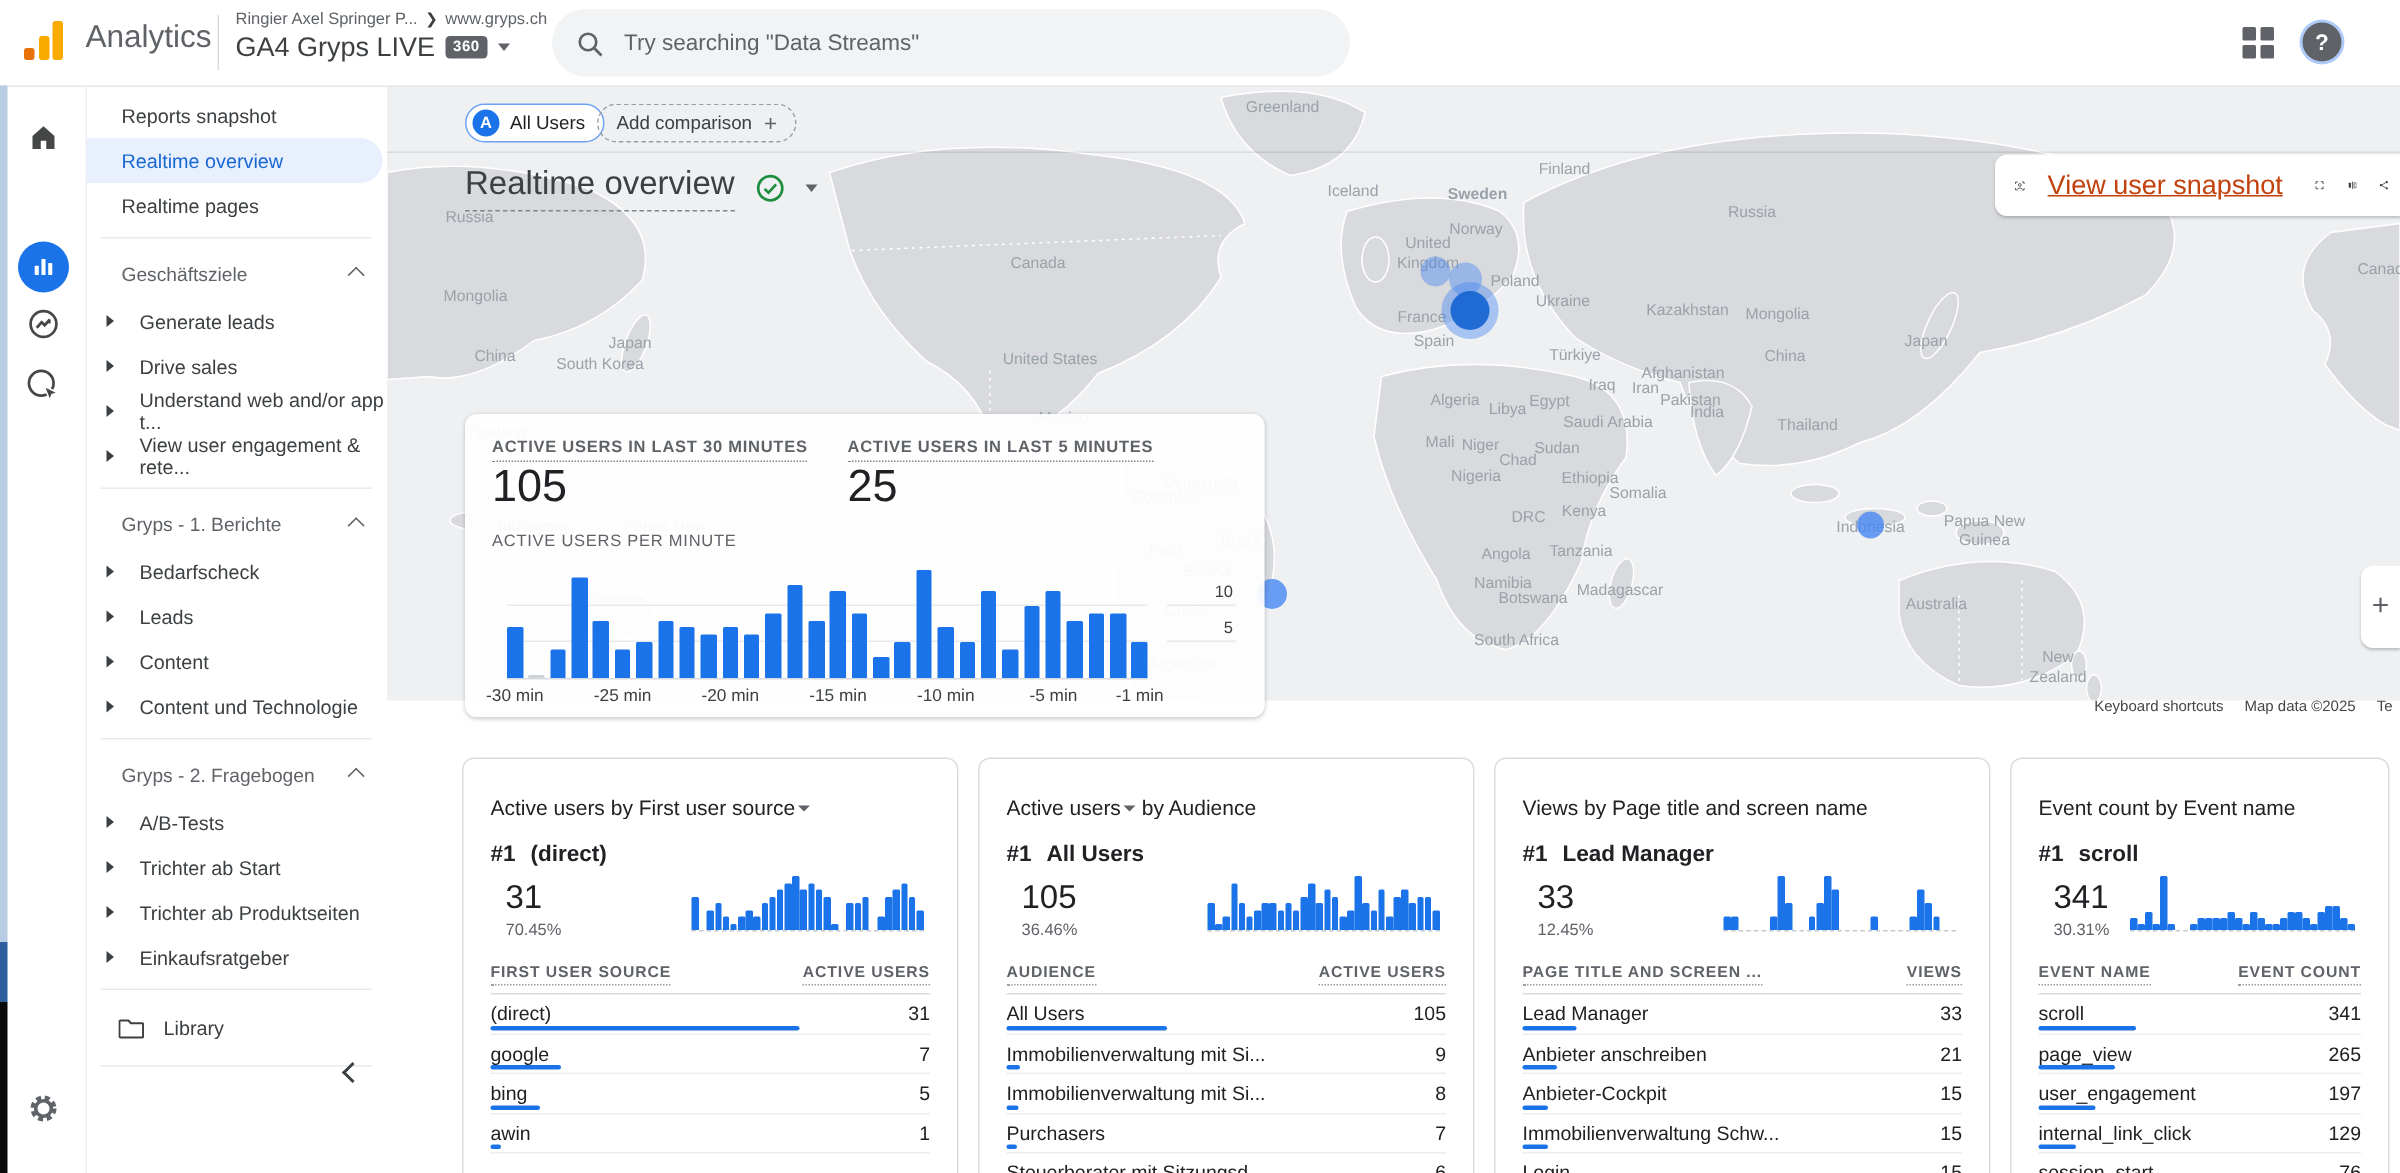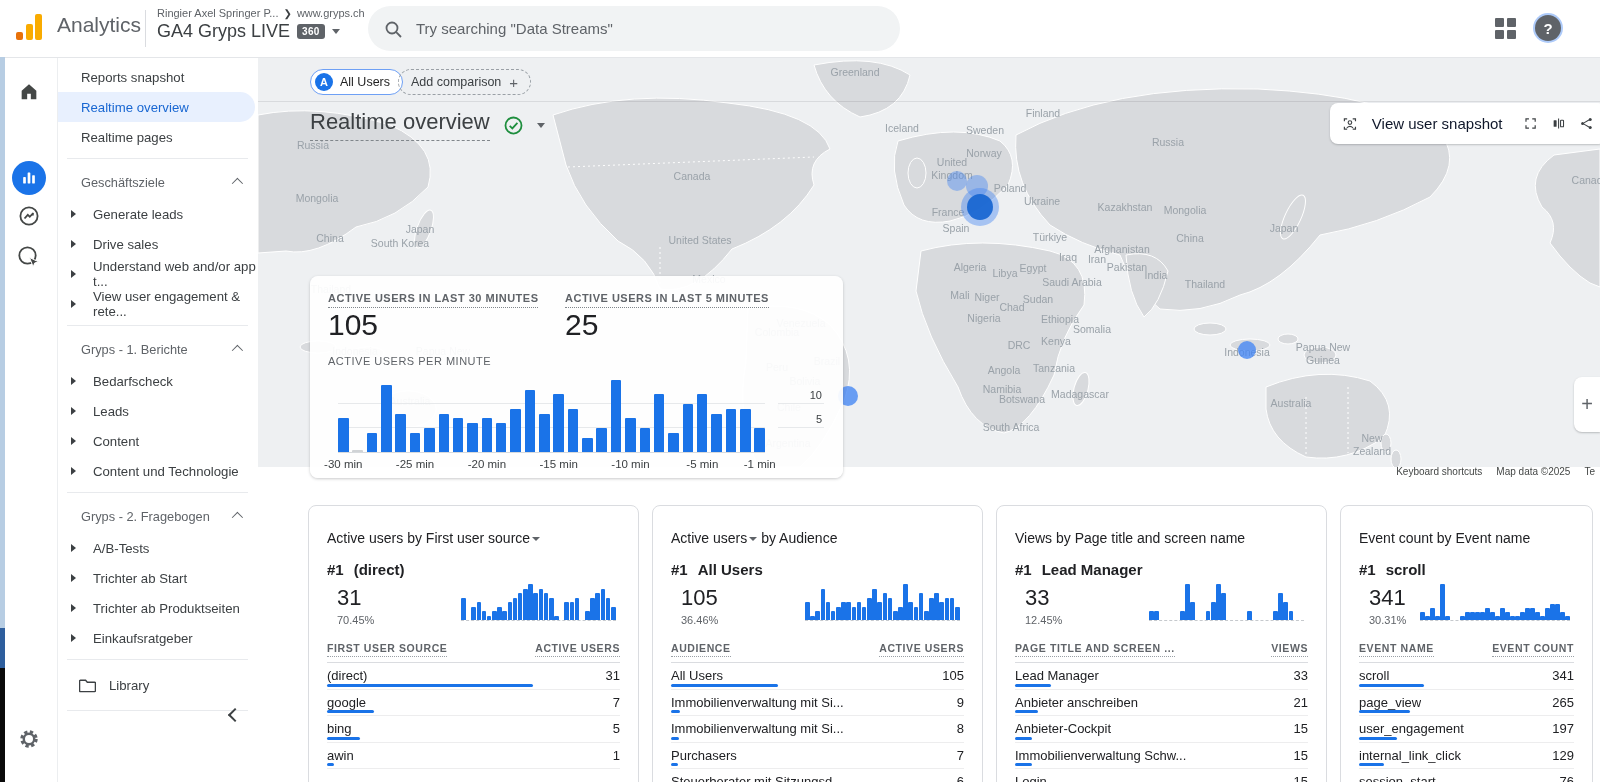--- a/index.html
+++ b/index.html
@@ -54,21 +54,21 @@
   .map-plus{position:absolute;left:1574px;top:377px;width:26px;height:55px;background:#fff;border-radius:8px 0 0 8px;z-index:8;display:flex;align-items:center;justify-content:center;font-size:20px;color:#5f6368;box-shadow:0 1px 2px rgba(60,64,67,.3);cursor:pointer;}
   
   .chip-all{position:absolute;left:310px;top:69px;height:26px;border:1px solid #6ea0f5;border-radius:14px;background:#fff;display:flex;align-items:center;gap:7px;padding:0 12px 0 4px;font-size:12.5px;color:#1f1f1f;z-index:41;cursor:pointer;box-sizing:border-box;}
   .chip-a{width:18px;height:18px;border-radius:50%;background:#1a73e8;color:#fff;font-size:11px;font-weight:700;display:flex;align-items:center;justify-content:center;}
   .chip-add{position:absolute;left:398px;top:69px;height:26px;border:1px dashed #9aa0a6;border-radius:14px;display:flex;align-items:center;gap:8px;padding:0 12px;font-size:12.5px;color:#3c4043;z-index:41;cursor:pointer;box-sizing:border-box;}
   .plus-g{font-size:15px;color:#5f6368;font-weight:400;}
   .chips-divider{position:absolute;left:258px;top:101px;width:1342px;height:1px;background:rgba(32,33,36,.10);z-index:41;}
   .page-title{position:absolute;left:310px;top:109px;z-index:41;display:flex;align-items:center;gap:14px;}
   .page-title .t{font-size:22px;color:#3c4043;border-bottom:1.5px dashed #80868b;padding-bottom:5px;}
   .snapshot-bar{position:absolute;left:1330px;top:103px;width:276px;height:41px;background:#fff;border-radius:8px;box-shadow:0 1px 2px rgba(60,64,67,.28);z-index:41;display:flex;align-items:center;gap:15px;padding:0 13px;box-sizing:border-box;}
-  .snapshot-bar .lbl{font-size:15px;color:#0f172a;white-space:nowrap;}
+  .snapshot-bar .lbl{font-size:18px;color:#c2410c;white-space:nowrap;text-decoration:underline;}
   
   .rt-card{position:absolute;left:310px;top:276px;width:533px;height:202px;background:rgba(255,255,255,.93);border-radius:8px;box-shadow:0 1px 3px rgba(60,64,67,.28);z-index:35;}
   .rt-metric-label{position:absolute;top:16px;font-size:11px;font-weight:700;letter-spacing:.5px;color:#5f6368;border-bottom:1px dotted #80868b;padding-bottom:3px;}
   .rt-metric-value{position:absolute;top:32px;font-size:30px;color:#202124;}
   .rt-chart-label{position:absolute;left:18px;top:79px;font-size:11px;font-weight:400;letter-spacing:.5px;color:#5f6368;}
   .rt-chart{position:absolute;left:28px;top:96px;width:427px;height:80px;border-bottom:1px solid #d7dadd;display:flex;align-items:flex-end;justify-content:space-between;}
   .rt-chart .gl{position:absolute;left:0;width:100%;height:1px;background:#e7e9eb;}
   .rt-bar{width:10.5px;background:#1a73e8;border-radius:1px 1px 0 0;position:relative;z-index:2;}
   .rt-bar.z{background:#d0d3d6;}
   .rt-axis{position:absolute;left:468px;top:96px;width:46px;height:80px;}
@@ -132,21 +132,21 @@
       <g stroke="#ffffff" stroke-width="1" stroke-dasharray="2 3" fill="none">
         <path d="M310,110 L556,100"></path>
           <path d="M402,232 L402,190"></path>
           <path d="M1048,340 L1048,398"></path>
           <path d="M1090,330 L1090,396"></path>
       </g>
     </svg>
     <div>
         <span class="map-label" style="left: 597px; top: 15px;">Greenland</span>
         <span class="map-label" style="left: 644px; top: 71px;">Iceland</span>
-        <span class="map-label" style="left: 727px; top: 73px;">Sweden</span>
+        <span class="map-label" style="left: 727px; top: 73px; font-weight: bold;">Sweden</span>
         <span class="map-label" style="left: 785px; top: 56px;">Finland</span>
         <span class="map-label" style="left: 726px; top: 96px;">Norway</span>
         <span class="map-label" style="left: 910px; top: 85px;">Russia</span>
         <span class="map-label" style="left: 55px; top: 88px;">Russia</span>
         <span class="map-label" style="left: 434px; top: 119px;">Canada</span>
         <span class="map-label" style="left: 694px; top: 112px;">United
 Kingdom</span>
         <span class="map-label" style="left: 752px; top: 131px;">Poland</span>
         <span class="map-label" style="left: 784px; top: 144px;">Ukraine</span>
         <span class="map-label" style="left: 867px; top: 150px;">Kazakhstan</span>
@@ -158,21 +158,21 @@
         <span class="map-label" style="left: 162px; top: 172px;">Japan</span>
         <span class="map-label" style="left: 142px; top: 186px;">South Korea</span>
         <span class="map-label" style="left: 442px; top: 183px;">United States</span>
         <span class="map-label" style="left: 792px; top: 180px;">Türkiye</span>
         <span class="map-label" style="left: 698px; top: 171px;">Spain</span>
         <span class="map-label" style="left: 690px; top: 155px;">France</span>
         <span class="map-label" style="left: 810px; top: 200px;">Iraq</span>
         <span class="map-label" style="left: 839px; top: 202px;">Iran</span>
         <span class="map-label" style="left: 864px; top: 192px;">Afghanistan</span>
         <span class="map-label" style="left: 869px; top: 210px;">Pakistan</span>
-        <span class="map-label" style="left: 877px; top: 218px; padding-left: 42px;">India</span>
+        <span class="map-label" style="left: 859px; top: 218px; padding-left: 42px;">India</span>
         <span class="map-label" style="left: 947px; top: 227px;">Thailand</span>
         <span class="map-label" style="left: 712px; top: 210px;">Algeria</span>
         <span class="map-label" style="left: 747px; top: 216px;">Libya</span>
         <span class="map-label" style="left: 775px; top: 211px;">Egypt</span>
         <span class="map-label" style="left: 814px; top: 225px;">Saudi Arabia</span>
         <span class="map-label" style="left: 702px; top: 238px;">Mali</span>
         <span class="map-label" style="left: 729px; top: 240px;">Niger</span>
         <span class="map-label" style="left: 754px; top: 250px;">Chad</span>
         <span class="map-label" style="left: 780px; top: 242px;">Sudan</span>
         <span class="map-label" style="left: 726px; top: 261px;">Nigeria</span>

